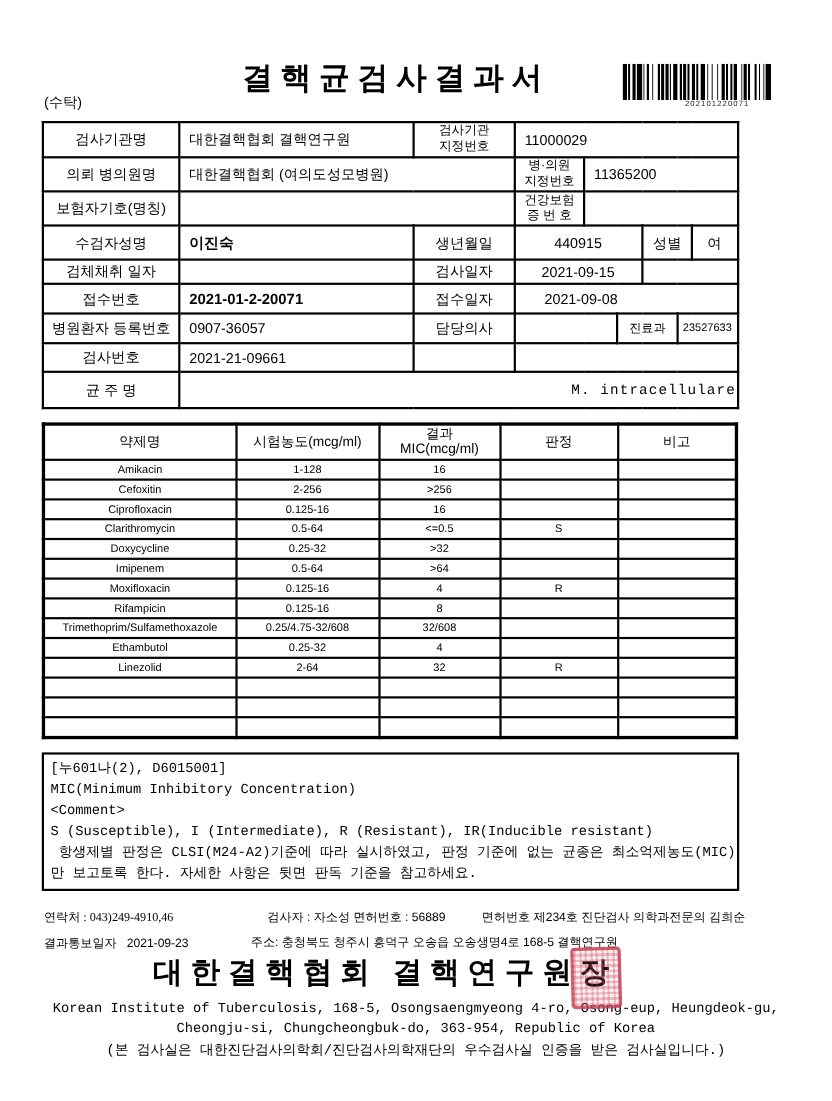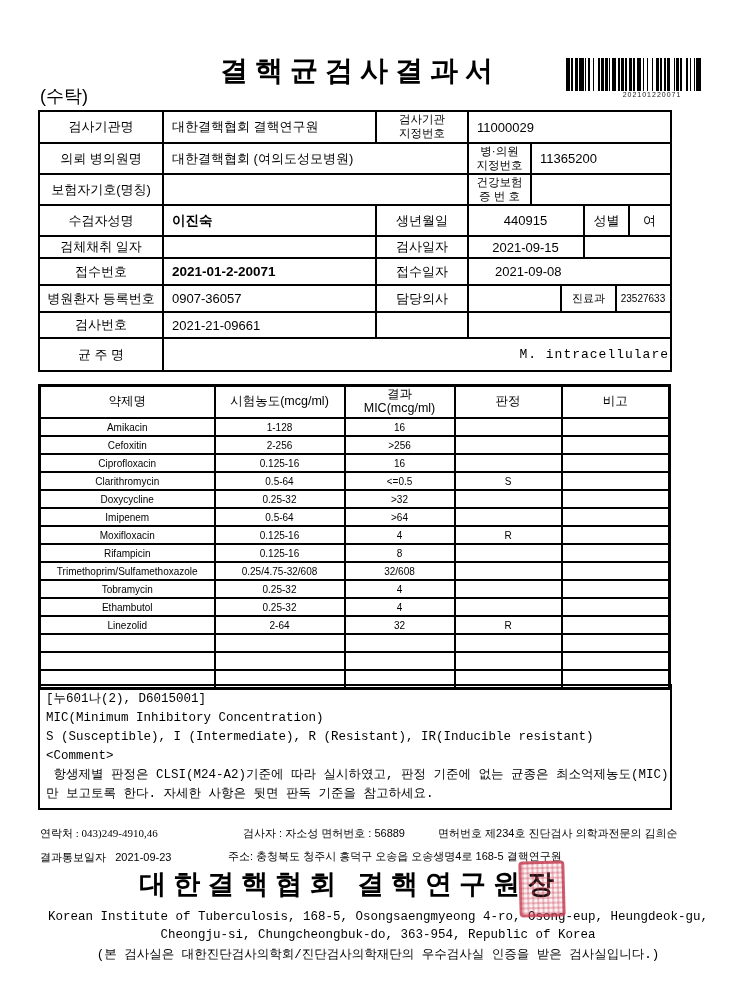--- a/index.html
+++ b/index.html
@@ -1,19 +1,19 @@
 <!DOCTYPE html>
 <html><head>
 <meta charset="utf-8">
 <style>
   html,body{margin:0;padding:0;background:#fff;}
   .page{position:relative;width:756px;height:1001px;background:#fff;overflow:hidden;
         font-family:"Liberation Sans",sans-serif;color:#000;}
 
-  .consign{position:absolute;left:40px;top:84px;font-size:18px;}
+  .consign{position:absolute;left:40px;top:84px;font-size:13px;}
   .title{position:absolute;left:0;top:52px;width:720px;margin:0;text-align:center;
          font-family:"Liberation Serif",serif;font-size:28px;font-weight:bold;letter-spacing:7px;}
 
   .barcode-wrap{position:absolute;left:566px;top:58px;width:172px;text-align:center;}
   .bars{height:33px;display:flex;align-items:stretch;overflow:hidden;}
   .bars span{display:block;height:100%;}
   .bars .b{background:#000;}
   .bars .w{background:#fff;}
   .barcode-num{font-size:7px;letter-spacing:1px;color:#222;margin-top:0px;}
 
@@ -292,27 +292,20 @@
           <td></td>
         </tr>
         <tr>
           <td>Trimethoprim/Sulfamethoxazole</td>
           <td>0.25/4.75-32/608</td>
           <td>32/608</td>
           <td></td>
           <td></td>
         </tr>
         <tr>
-          <td>Tobramycin</td>
-          <td>0.25-32</td>
-          <td>4</td>
-          <td></td>
-          <td></td>
-        </tr>
-        <tr>
           <td>Ethambutol</td>
           <td>0.25-32</td>
           <td>4</td>
           <td></td>
           <td></td>
         </tr>
         <tr>
           <td>Linezolid</td>
           <td>2-64</td>
           <td>32</td>
@@ -339,22 +332,22 @@
           <td></td>
           <td></td>
           <td></td>
         </tr>
       </tbody>
   </table>
 
   <div class="comment">
       <div class="cline">[누601나(2), D6015001]</div>
       <div class="cline">MIC(Minimum Inhibitory Concentration)</div>
+      <div class="cline">&lt;Comment&gt;</div>
       <div class="cline">S (Susceptible), I (Intermediate), R (Resistant), IR(Inducible resistant)</div>
-      <div class="cline">&lt;Comment&gt;</div>
       <div class="cline"> 항생제별 판정은 CLSI(M24-A2)기준에 따라 실시하였고, 판정 기준에 없는 균종은 최소억제농도(MIC)</div>
       <div class="cline">만 보고토록 한다. 자세한 사항은 뒷면 판독 기준을 참고하세요.</div>
     </div>
 
   <div class="foot f-contact">연락처 : 043)249-4910,46</div>
   <div class="foot f-tester">검사자 : 자소성  면허번호 : 56889</div>
   <div class="foot f-license">면허번호 제234호 진단검사 의학과전문의 김희순</div>
   <div class="foot f-rdate">
     <span>결과통보일자</span>&nbsp;&nbsp;
     <span>2021-09-23</span>

